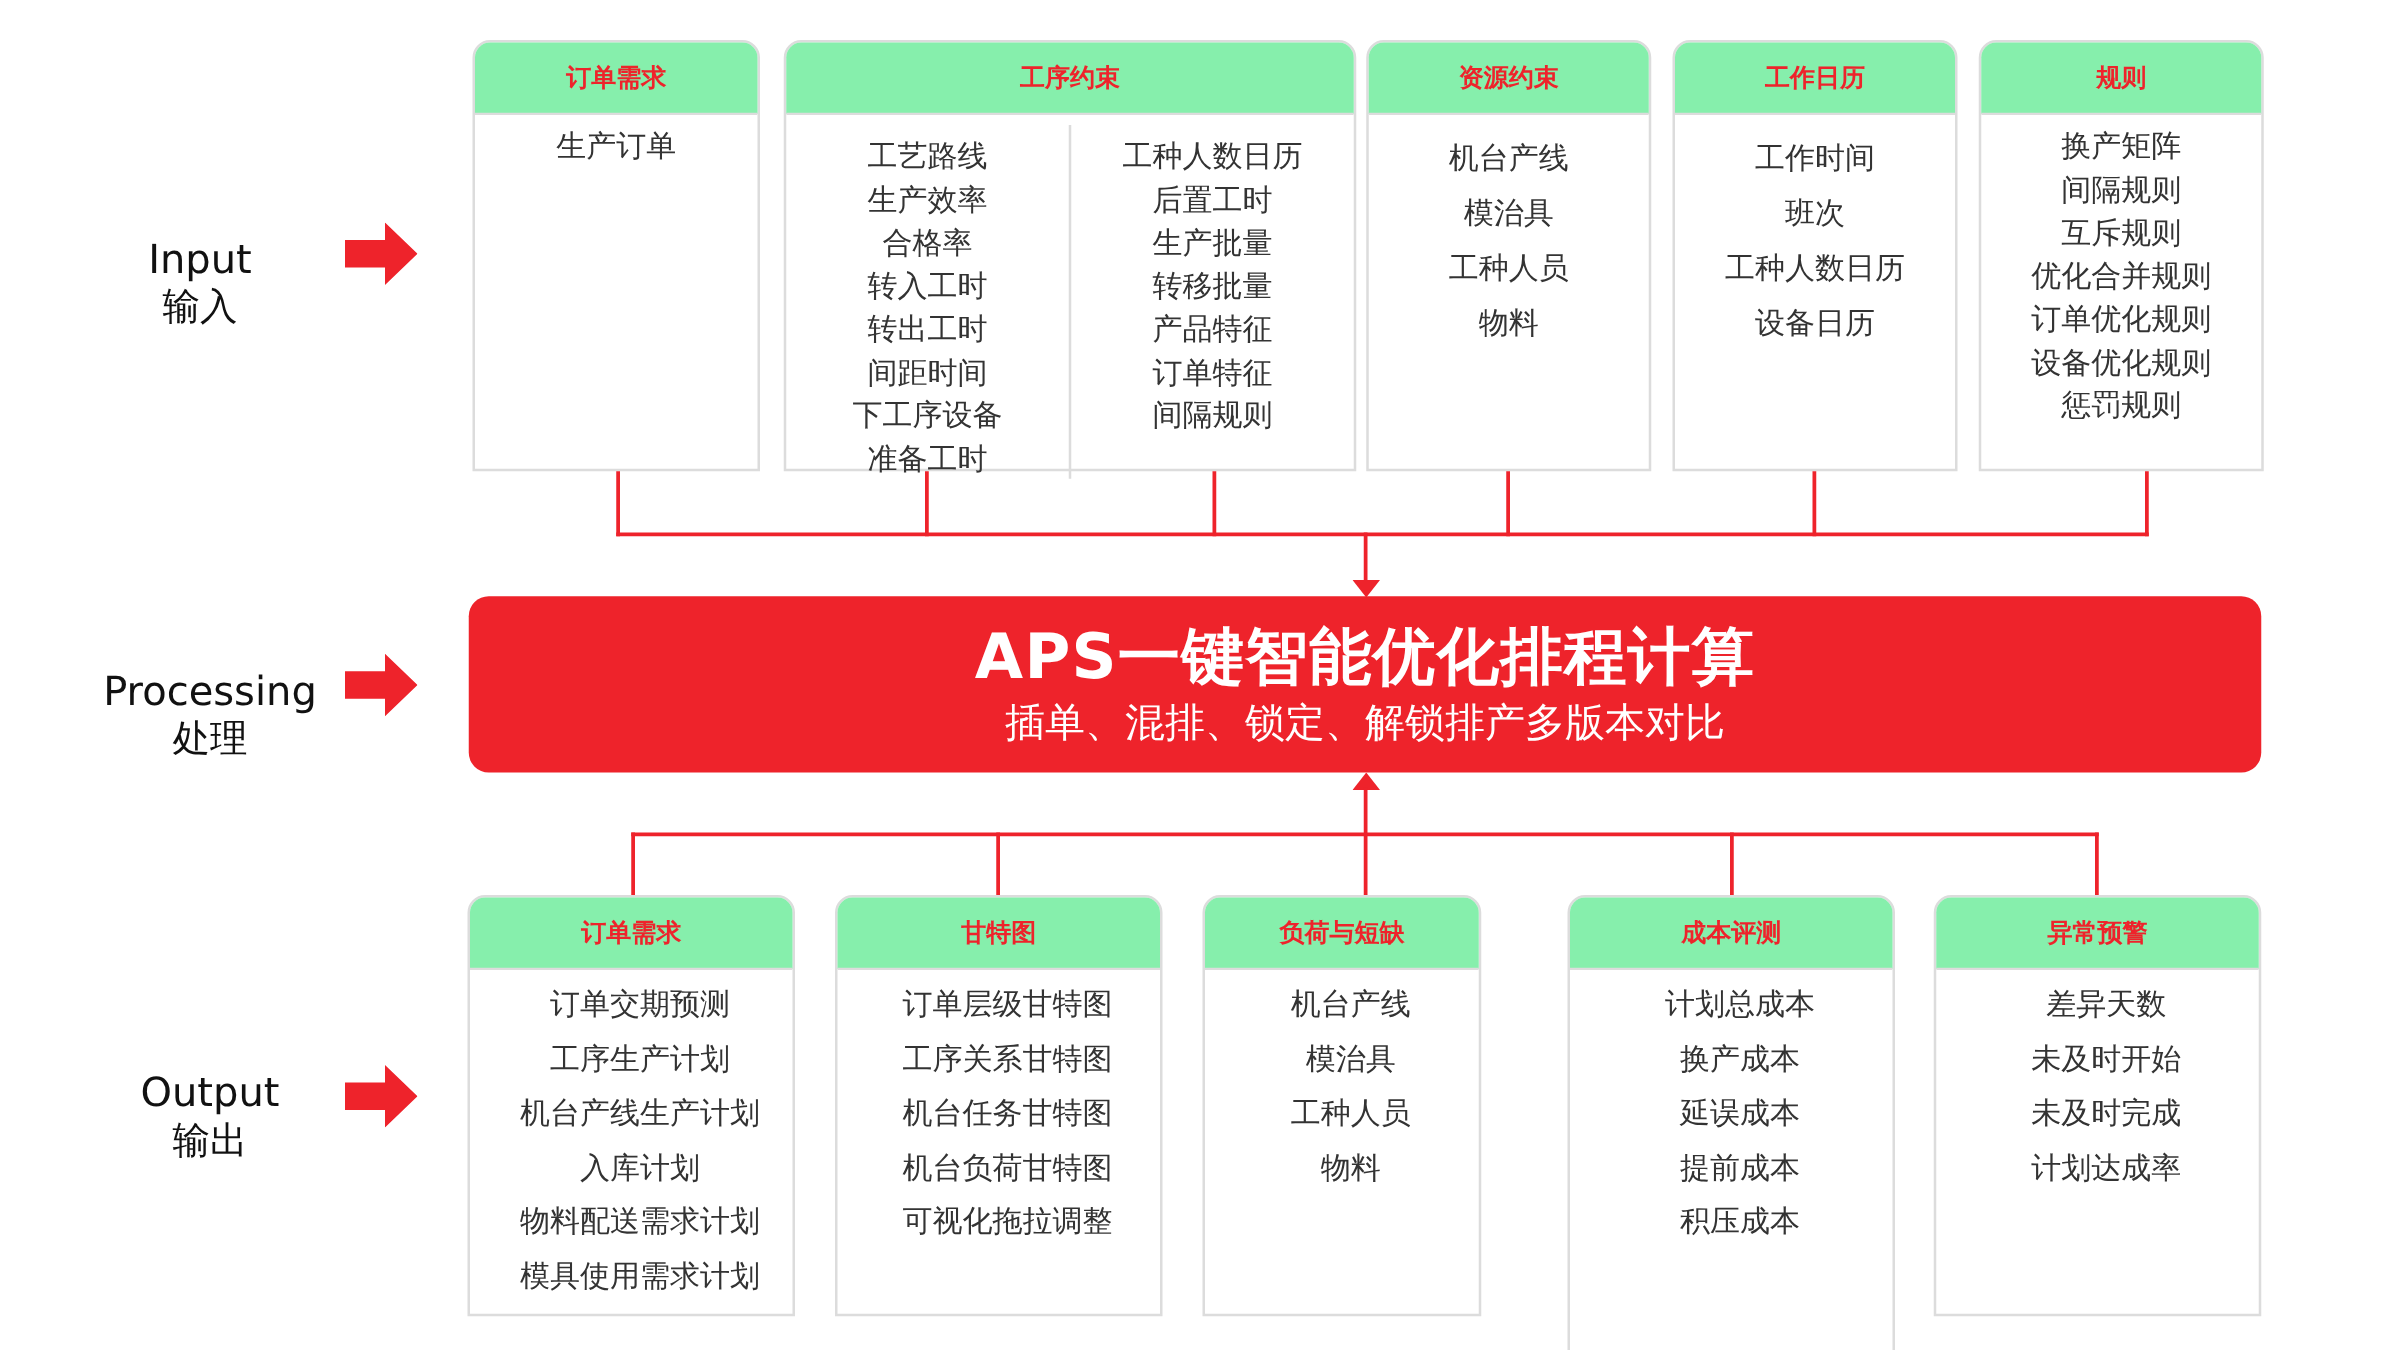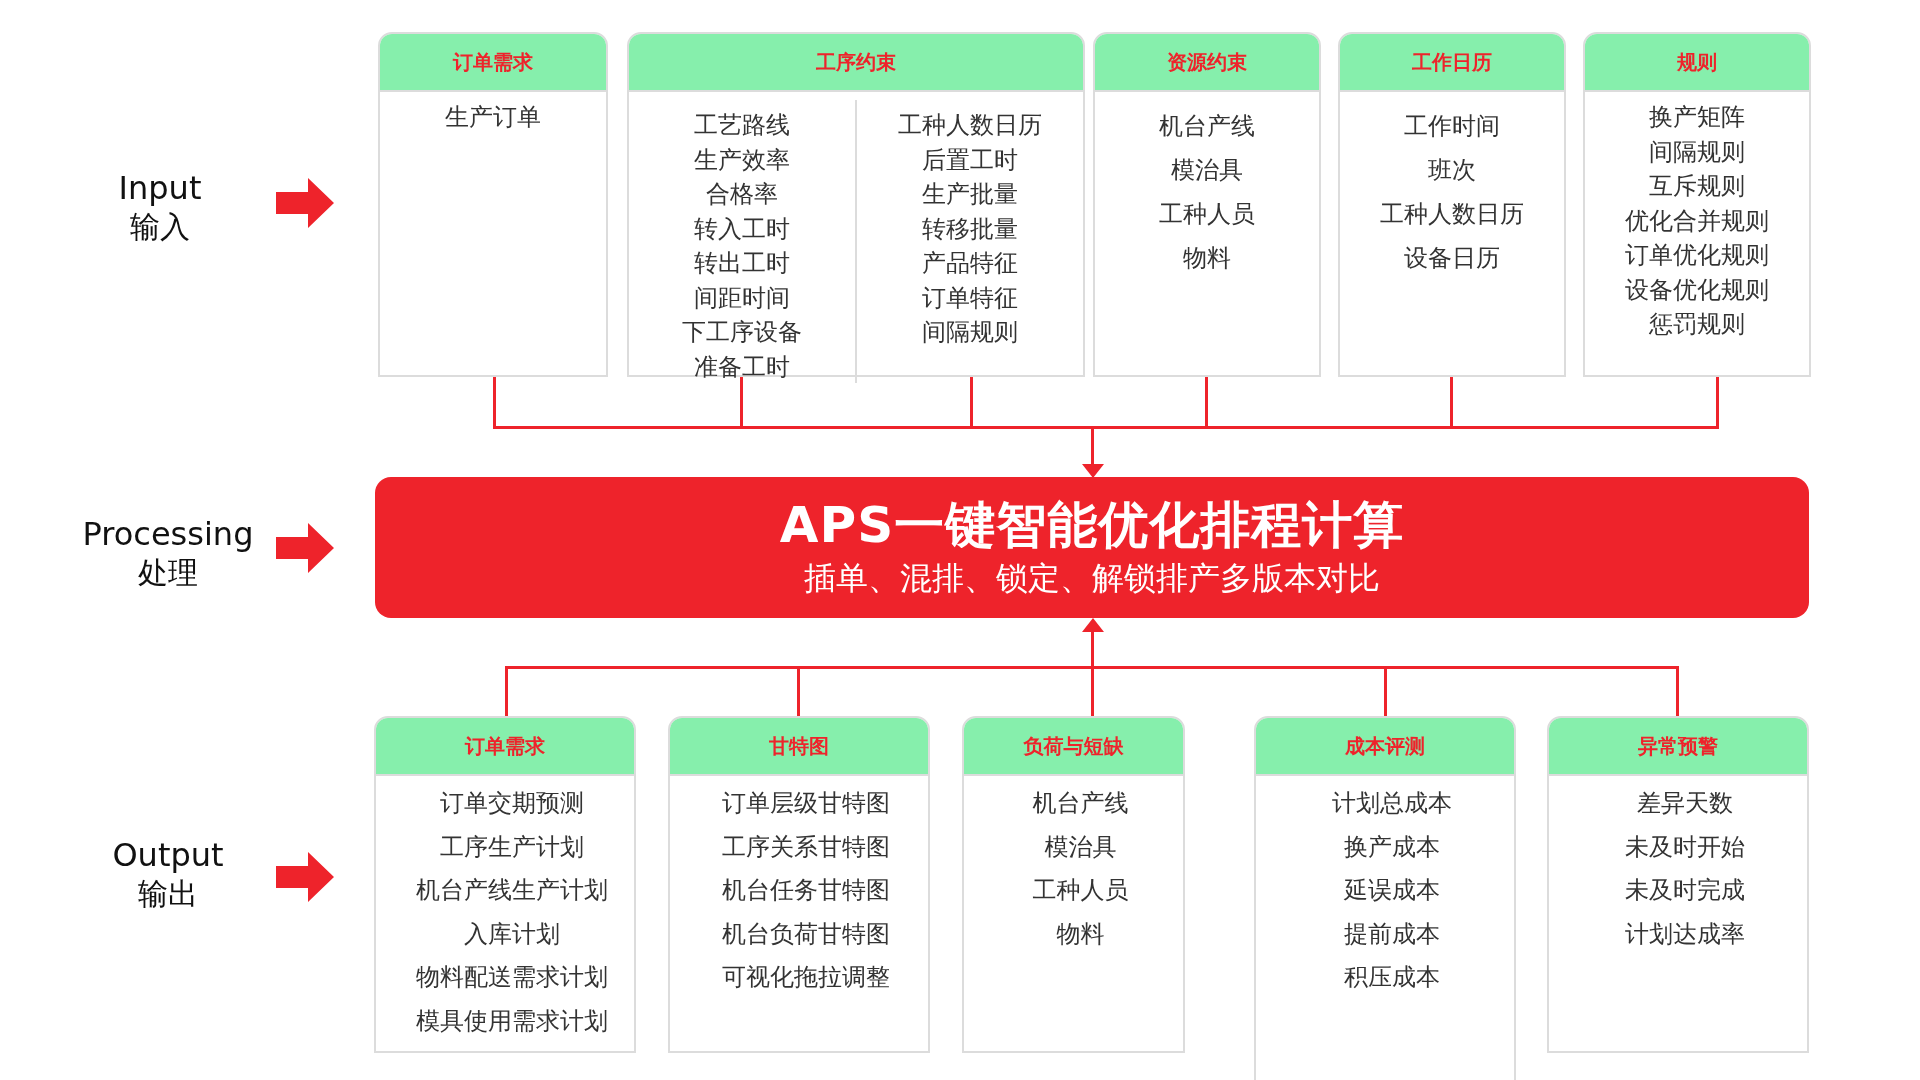--- a/index.html
+++ b/index.html
@@ -1,19 +1,19 @@
 <!DOCTYPE html>
 <html><head>
 <meta charset="utf-8">
 <style>
   html, body { margin:0; padding:0; }
   body { width:1920px; height:1080px; background:#ffffff; position:relative; overflow:hidden;
          font-family:"DejaVu Sans", "Liberation Sans", sans-serif; color:#333; }
   .abs { position:absolute; }
-  .stage-label { position:absolute; width:200px; text-align:center; color:#111; line-height:1.25; }
+  .stage-label { position:absolute; width:200px; text-align:center; color:#111; line-height:1.25;margin-top:19px; }
   .stage-label .en { font-size:32px; display:block; }
   .stage-label .zh { font-size:30px; display:block; }
   .arrow { position:absolute; width:58px; height:50px; }
   .box { position:absolute; border:2px solid #dcdcdc; border-radius:14px 14px 0 0; background:#fff; box-sizing:border-box; }
   .box .hd { height:56px; background:#86efac; border-bottom:2px solid #dcdcdc; border-radius:12px 12px 0 0;
              display:flex; align-items:center; justify-content:center; font-weight:bold; font-size:20px; color:#ee232b; }
   .box .bd { text-align:center; font-size:24px; color:#333; }
   .box .bd .item { display:block; }
   .top .bd { padding-top:8px; }
   .top .bd .item { line-height:34.5px; }

